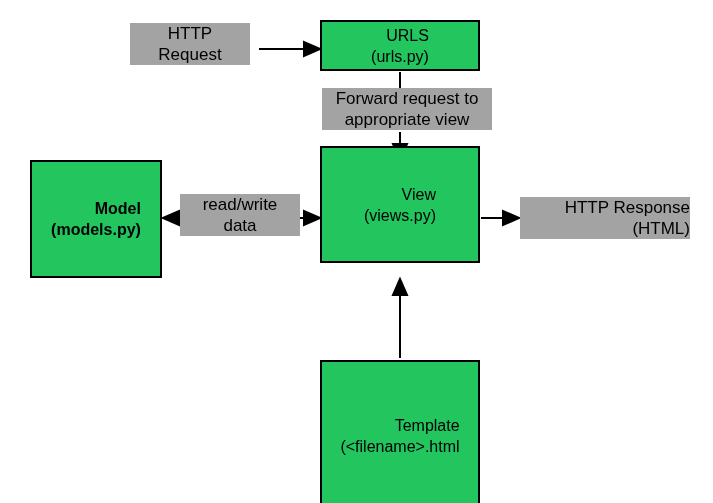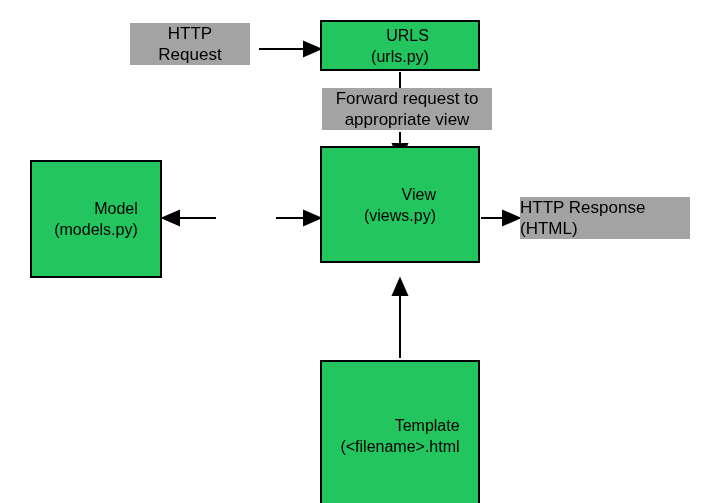--- a/index.html
+++ b/index.html
@@ -30,34 +30,34 @@
     background: #22c55e;
     display: flex;
     align-items: center;
     justify-content: center;
     text-align: right;
     font-size: 16px;
     line-height: 21px;
     white-space: pre-line;
   }
   .node-urls     { left: 320px; top: 20px;  width: 160px; height: 51px; }
-  .node-model    { left: 30px;  top: 160px; width: 132px; height: 118px; }
+  .node-model    { left: 30px;  top: 160px; width: 132px; height: 118px; font-weight: bold; }
   .node-view     { left: 320px; top: 146px; width: 160px; height: 117px; }
   .node-template { left: 320px; top: 360px; width: 160px; height: 152px; }
   .lbl {
     position: absolute;
     font-size: 17px;
     line-height: 21px;
     white-space: pre-line;
     background: #a3a3a3;
   }
   .lbl-http-request  { left: 130px; top: 23px;  width: 120px; text-align: center; }
   .lbl-forward       { left: 322px; top: 88px;  width: 170px; text-align: center; }
   .lbl-read-write    { left: 180px; top: 194px; width: 120px; text-align: center; }
-  .lbl-http-response { left: 520px; top: 197px; width: 170px; text-align: left; }
+  .lbl-http-response { left: 520px; top: 197px; width: 170px; text-align: right; }
 </style>
 </head>
 <body>
 
 <div class="canvas">
 
   <svg class="wires" viewBox="0 0 713 503" xmlns="http://www.w3.org/2000/svg">
     <g stroke="#000000" stroke-width="2" fill="#000000">
 
       <line x1="259" y1="49" x2="305" y2="49"></line>
@@ -93,17 +93,19 @@
 
   <div class="node node-template">Template
 (&lt;filename&gt;.html</div>
 
   <div class="lbl lbl-http-request">HTTP
 Request</div>
 
   <div class="lbl lbl-forward">Forward request to
 appropriate view</div>
 
+  <div class="lbl lbl-read-write">read/write
+data</div>
 
   <div class="lbl lbl-http-response">HTTP Response
 (HTML)</div>
 
 </div>
 
 </body></html>

